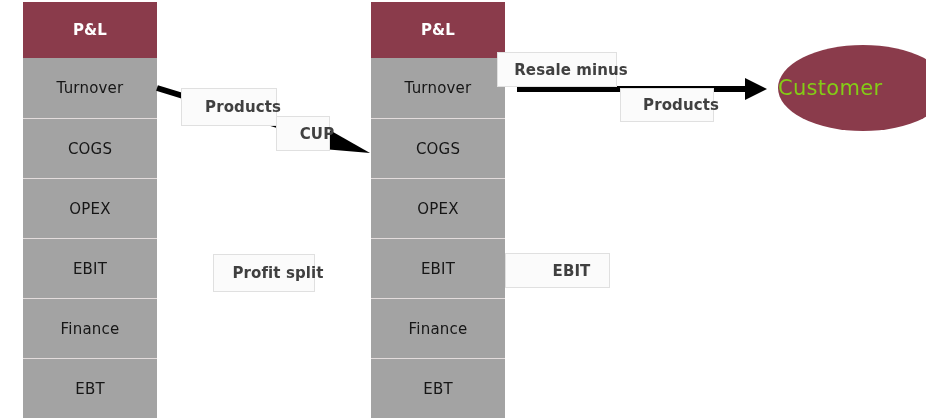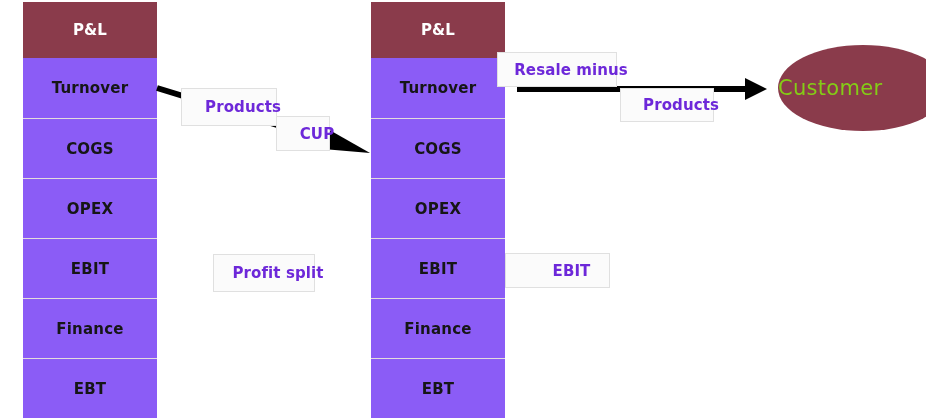--- a/index.html
+++ b/index.html
@@ -37,45 +37,45 @@
     display: flex;
     align-items: center;
     justify-content: center;
     font-size: 15px;
     font-weight: bold;
     letter-spacing: .2px;
   }
   .pl-row {
     box-sizing: border-box;
     height: 60px;
-    background: #8b5cf6;
+    background: #a3a3a3;
     border-top: 1px solid #e3dcdc;
     color: #161616;
     display: flex;
     align-items: center;
     justify-content: center;
     font-size: 15px;
-    font-weight: bold;
+    font-weight: normal;
     letter-spacing: .2px;
   }
   .pl-row.first { border-top: none; }
 
   #pl-table-1 { left: 0px;   top: 2px; width: 134px; }
   #pl-table-2 { left: 348px; top: 2px; width: 134px; }
 
   
   .label-box {
     position: absolute;
     box-sizing: border-box;
     background: #fbfbfb;
     border: 1px solid #e0e0e0;
     display: flex;
     align-items: center;
     justify-content: center;
-    color: #6d28d9;
+    color: #404040;
     font-size: 15px;
     font-weight: bold;
     letter-spacing: .1px;
     white-space: nowrap;
     padding-left: 28px;
   }
 
   #label-cost-plus     { left: 122px; top: 125px; width: 74px;  height: 35px; }
   #label-products-1    { left: 158px; top: 88px;  width: 96px;  height: 38px; }
   #label-cup           { left: 253px; top: 116px; width: 54px;  height: 35px; }

